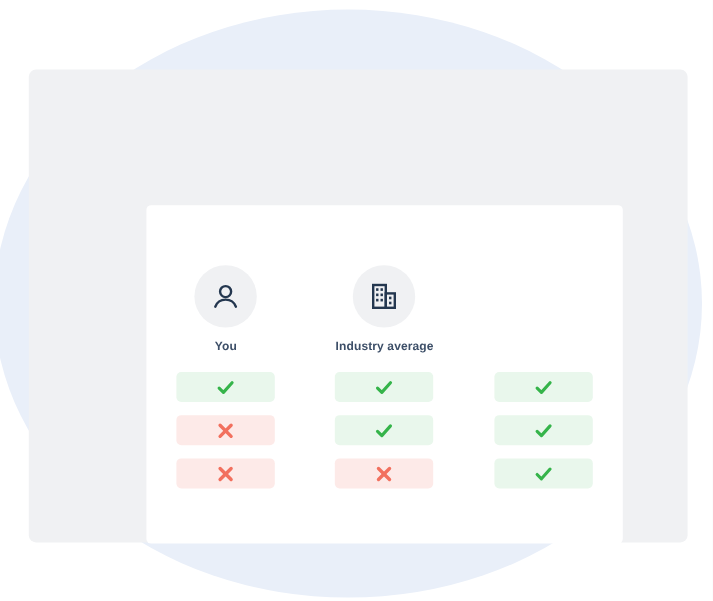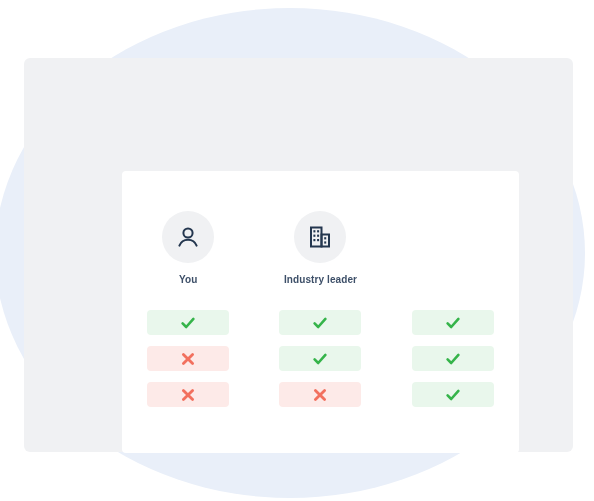--- a/index.html
+++ b/index.html
@@ -45,21 +45,21 @@
     width: 397px;
     height: 282px;
     background: #ffffff;
     border-radius: 4px;
   }
 
   
   #columns-header {
     position: absolute;
     left: 0;
-    top: 40px;
+    top: 50px;
     width: 100%;
     display: flex;
   }
   .column-head {
     width: 33.3333%;
     display: flex;
     flex-direction: column;
     align-items: center;
   }
   .avatar-circle {
@@ -139,21 +139,21 @@
             <rect x="6.4" y="6.2" width="2" height="2.2" fill="#24374f"></rect>
             <rect x="10.1" y="6.2" width="2" height="2.2" fill="#24374f"></rect>
             <rect x="6.4" y="10.6" width="2" height="2.2" fill="#24374f"></rect>
             <rect x="10.1" y="10.6" width="2" height="2.2" fill="#24374f"></rect>
             <rect x="6.4" y="15" width="2" height="2.2" fill="#24374f"></rect>
             <rect x="10.1" y="15" width="2" height="2.2" fill="#24374f"></rect>
             <rect x="17.2" y="13.2" width="2" height="2.2" fill="#24374f"></rect>
             <rect x="17.2" y="17.4" width="2" height="2.2" fill="#24374f"></rect>
           </svg>
         </div>
-        <div class="column-label">Industry leader</div>
+        <div class="column-label">Industry average</div>
       </div>
 
 
     </div>
 
     <div id="status-grid">
         <div class="status-row">
           <div class="status-cell-wrap">
             <div class="status-cell pass">
               <svg width="16" height="16" viewBox="0 0 16 16" class="mark">

